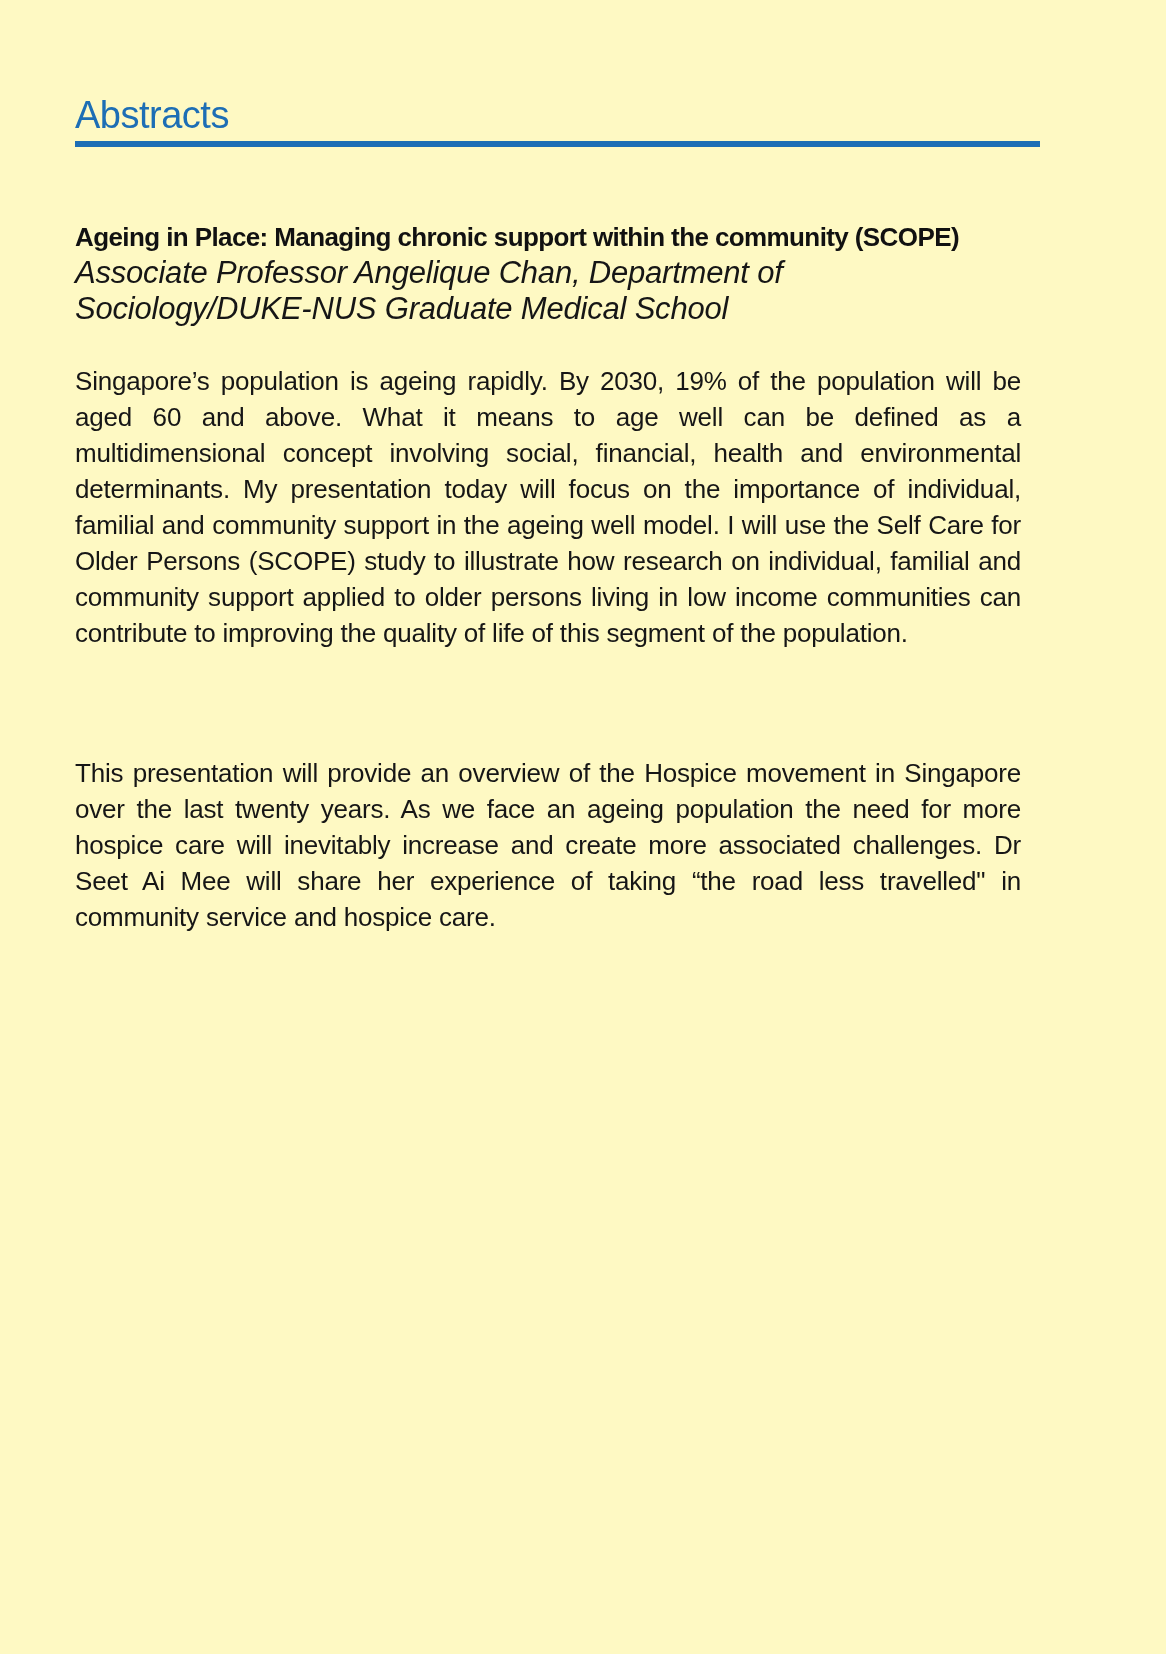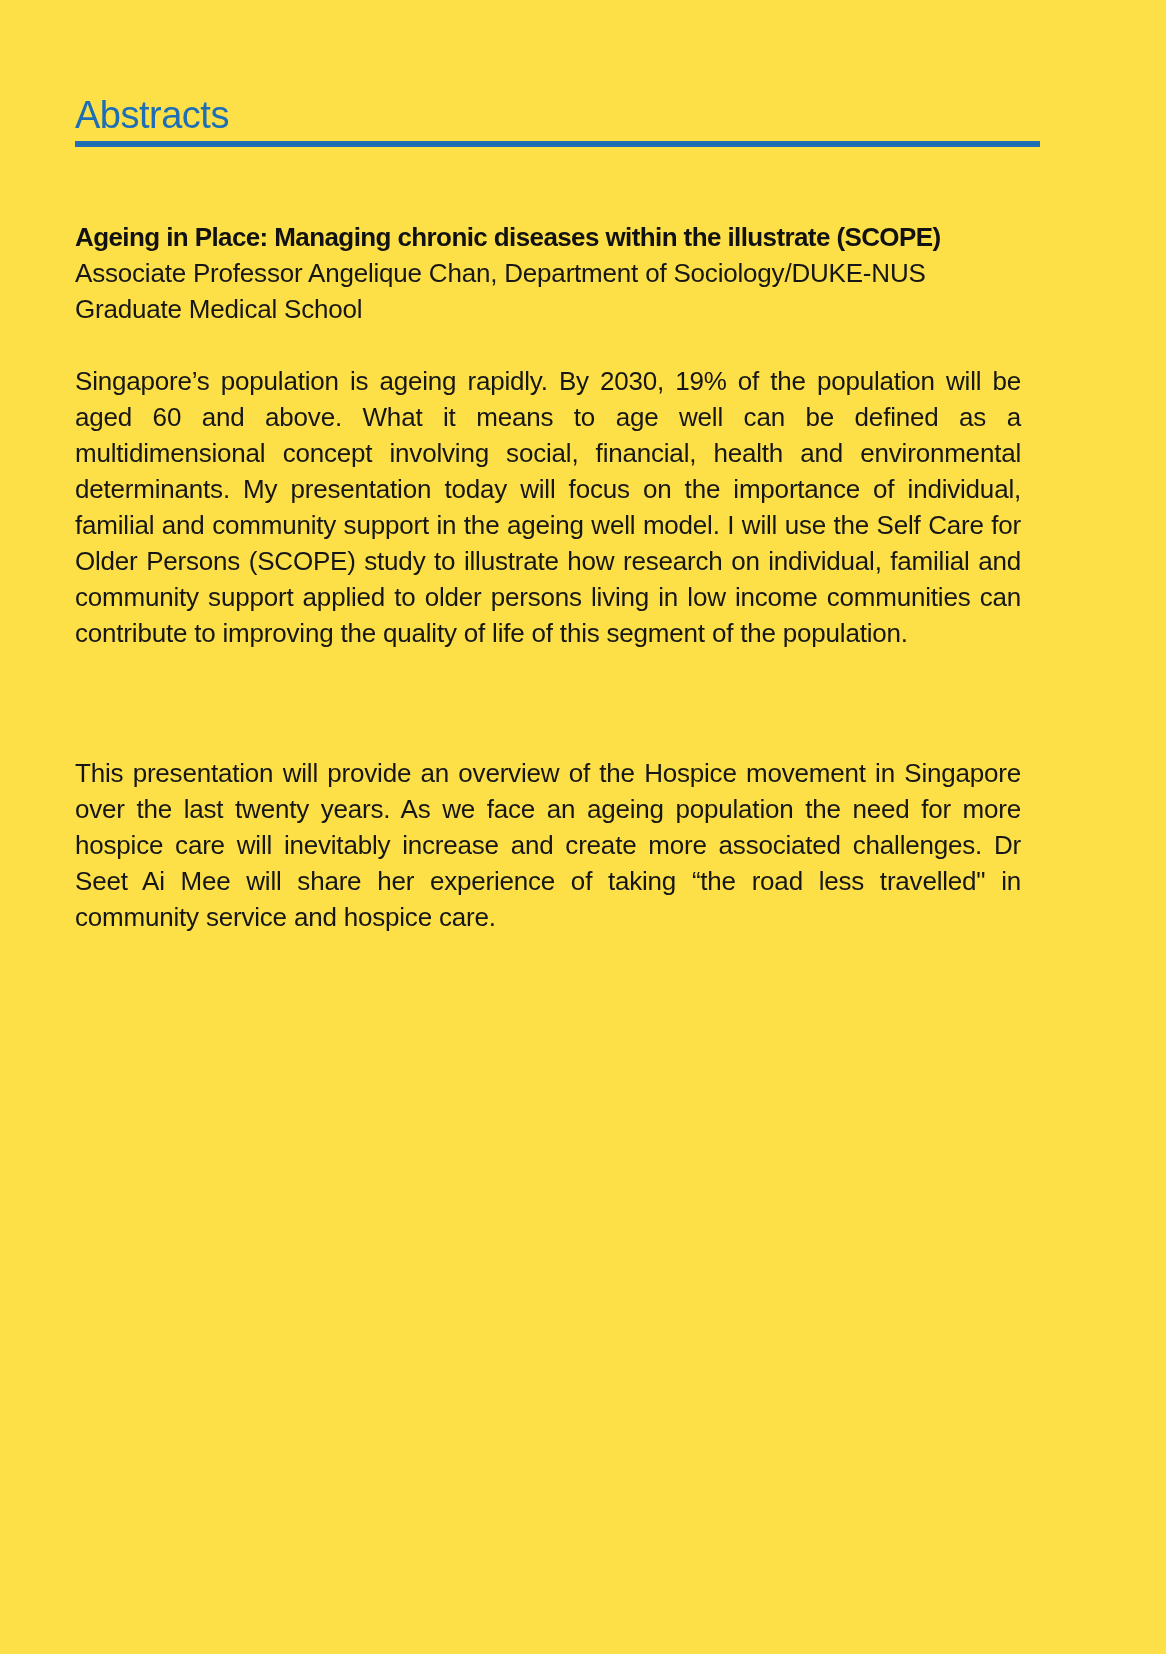--- a/index.html
+++ b/index.html
@@ -5,21 +5,21 @@
   html, body {
     margin: 0;
     padding: 0;
     background: #ffffff;
   }
   .page {
     position: relative;
     width: 1166px;
     height: 1654px;
     box-sizing: border-box;
-    background: #fde047;
+    background: #fef9c3;
     padding: 95px 0 0 75px;
     font-family: "Liberation Sans", sans-serif;
     color: #161616;
     overflow: hidden;
   }
   .doc-heading {
     margin: 0;
     width: 965px;
     font-size: 38px;
     line-height: 40px;
@@ -42,41 +42,42 @@
     margin: 0;
     font-size: 26px;
     line-height: 36px;
     font-weight: 700;
     white-space: nowrap;
     letter-spacing: -0.6px;
     color: #111111;
   }
   .abstract-authors {
     margin: 0;
-    font-size: 26px;
+    font-size: 31px;
     line-height: 36px;
     letter-spacing: -0.2px;
+    font-style: italic;
   }
   .abstract-body {
     margin: 36px 4px 0 0;
     font-size: 26px;
     line-height: 36px;
     text-align: justify;
     letter-spacing: -0.2px;
   }
 </style>
 </head>
 <body>
 
 <div class="page" style="color: rgb(22, 22, 22);">
 
   <h1 class="doc-heading">Abstracts</h1>
 
   <section class="abstract first">
-    <h2 class="abstract-title">Ageing in Place: Managing chronic diseases within the illustrate (SCOPE)</h2>
+    <h2 class="abstract-title">Ageing in Place: Managing chronic support within the community (SCOPE)</h2>
     <p class="abstract-authors">Associate Professor Angelique Chan, Department of Sociology/DUKE-NUS Graduate Medical School</p>
     <p class="abstract-body">Singapore’s population is ageing rapidly.  By 2030, 19% of the population will be aged 60 and above. What it means to age well can be defined as a multidimensional concept involving social, financial, health and environmental determinants.  My presentation today will focus on the importance of individual, familial and community support in the ageing well model.  I will use the Self Care for Older Persons (SCOPE) study to illustrate how research on individual, familial and community support applied to older persons living in low income communities can contribute to improving the quality of life of this segment of the population.</p>
   </section>
 
   <section class="abstract second">
     <p class="abstract-body">This presentation will provide an overview of the Hospice movement in Singapore over the last twenty years. As we face an ageing population the need for more hospice care will inevitably increase and create more associated challenges. Dr Seet Ai Mee will share her experience of taking “the road less travelled" in community service and hospice care.</p>
   </section>
 
 </div>
 

